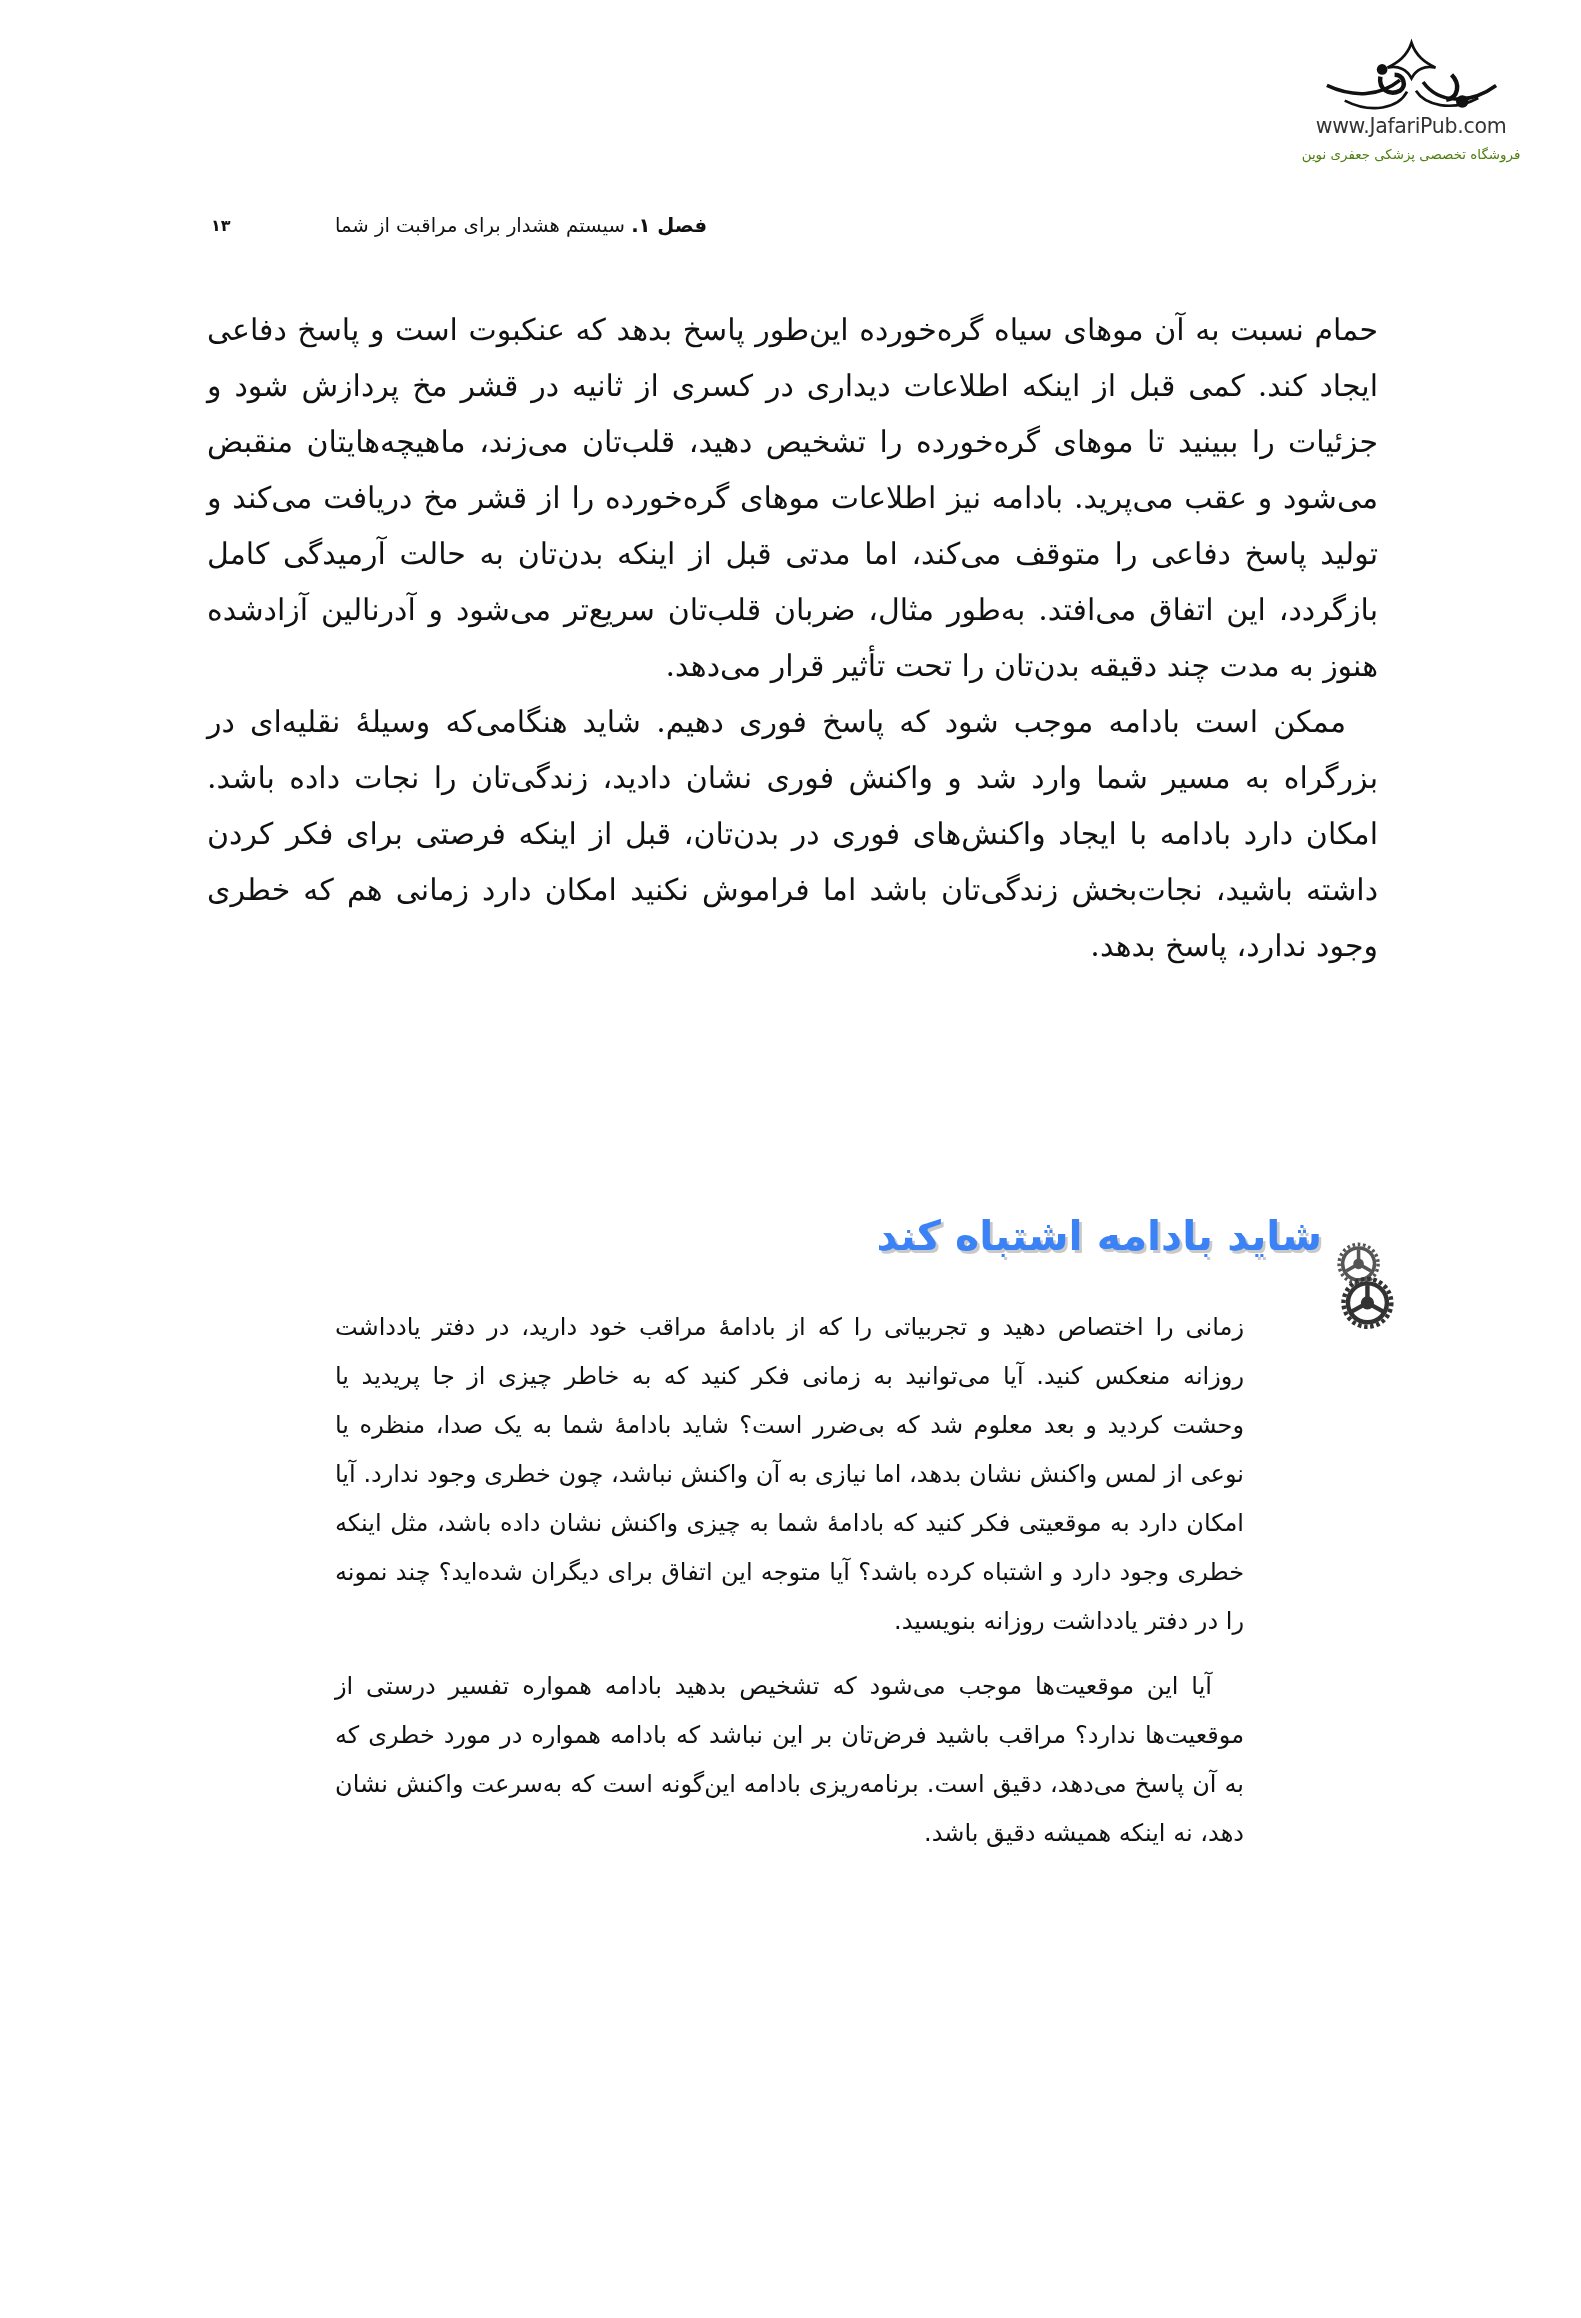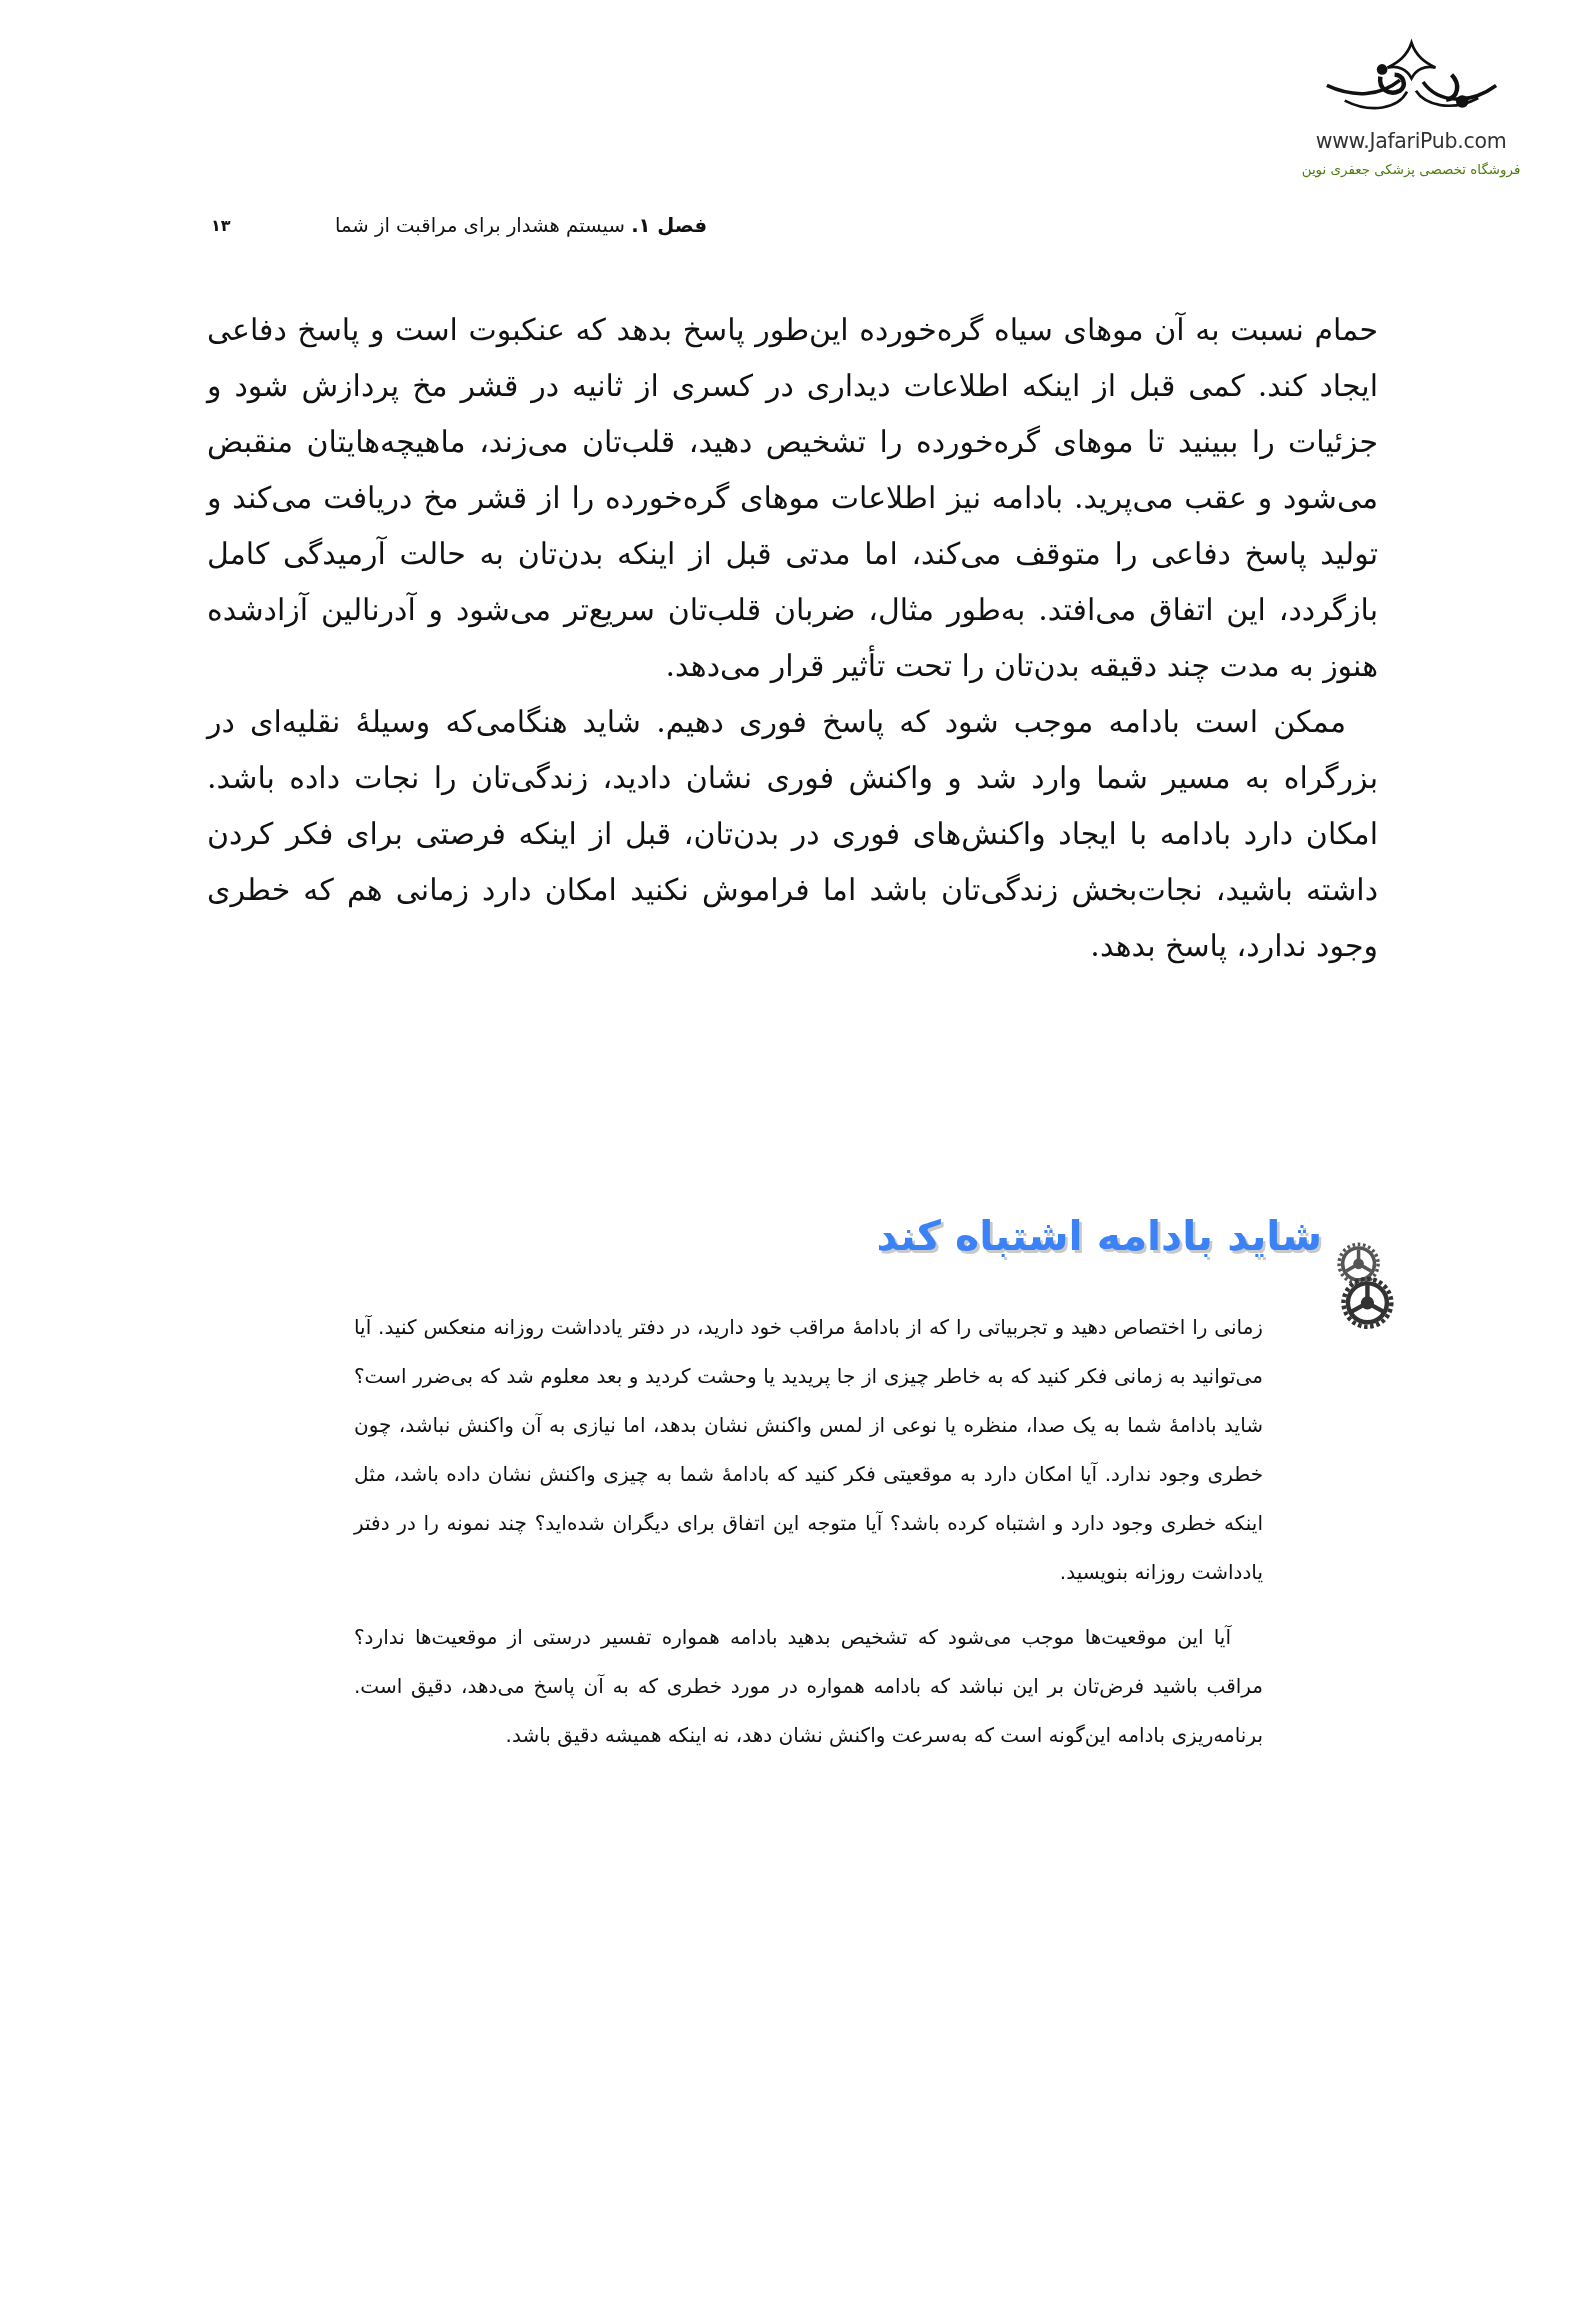--- a/index.html
+++ b/index.html
@@ -27,21 +27,21 @@
       display: block;
       margin: 0 auto;
       width: 187px;
       height: 98px;
     }
     .logo-url {
       font-family: "DejaVu Sans", "Liberation Sans", sans-serif;
       font-size: 20.5px;
       color: #333333;
       letter-spacing: -0.3px;
-      margin-top: 15px;
+      margin-top: 0px;
     }
     .logo-tagline {
       font-family: "DejaVu Sans", "Liberation Sans", sans-serif;
       font-size: 13.4px;
       color: #4d7c0f;
       direction: rtl;
       margin-top: 9px;
     }
 
     
@@ -98,27 +98,27 @@
     .gears-icon {
       position: absolute;
       top: 1237px;
       right: 187px;
       width: 62px;
       height: 98px;
     }
     .sidebar-block {
       position: absolute;
       top: 1303px;
-      left: 354px;
+      left: 335px;
       width: 909px;
       direction: rtl;
       text-align: justify;
       text-align-last: right;
       font-family: "DejaVu Sans", "Liberation Sans", sans-serif;
-      font-size: 20px;
+      font-size: 24px;
       line-height: 49px;
     }
     .sidebar-block p { margin: 0; }
     .sidebar-block p.indent { text-indent: 32px; margin-top: 16px; }
   </style>
 </head>
 <body>
 
 <div class="logo-block">
   <svg class="logo-mark" viewBox="0 0 210 110">

